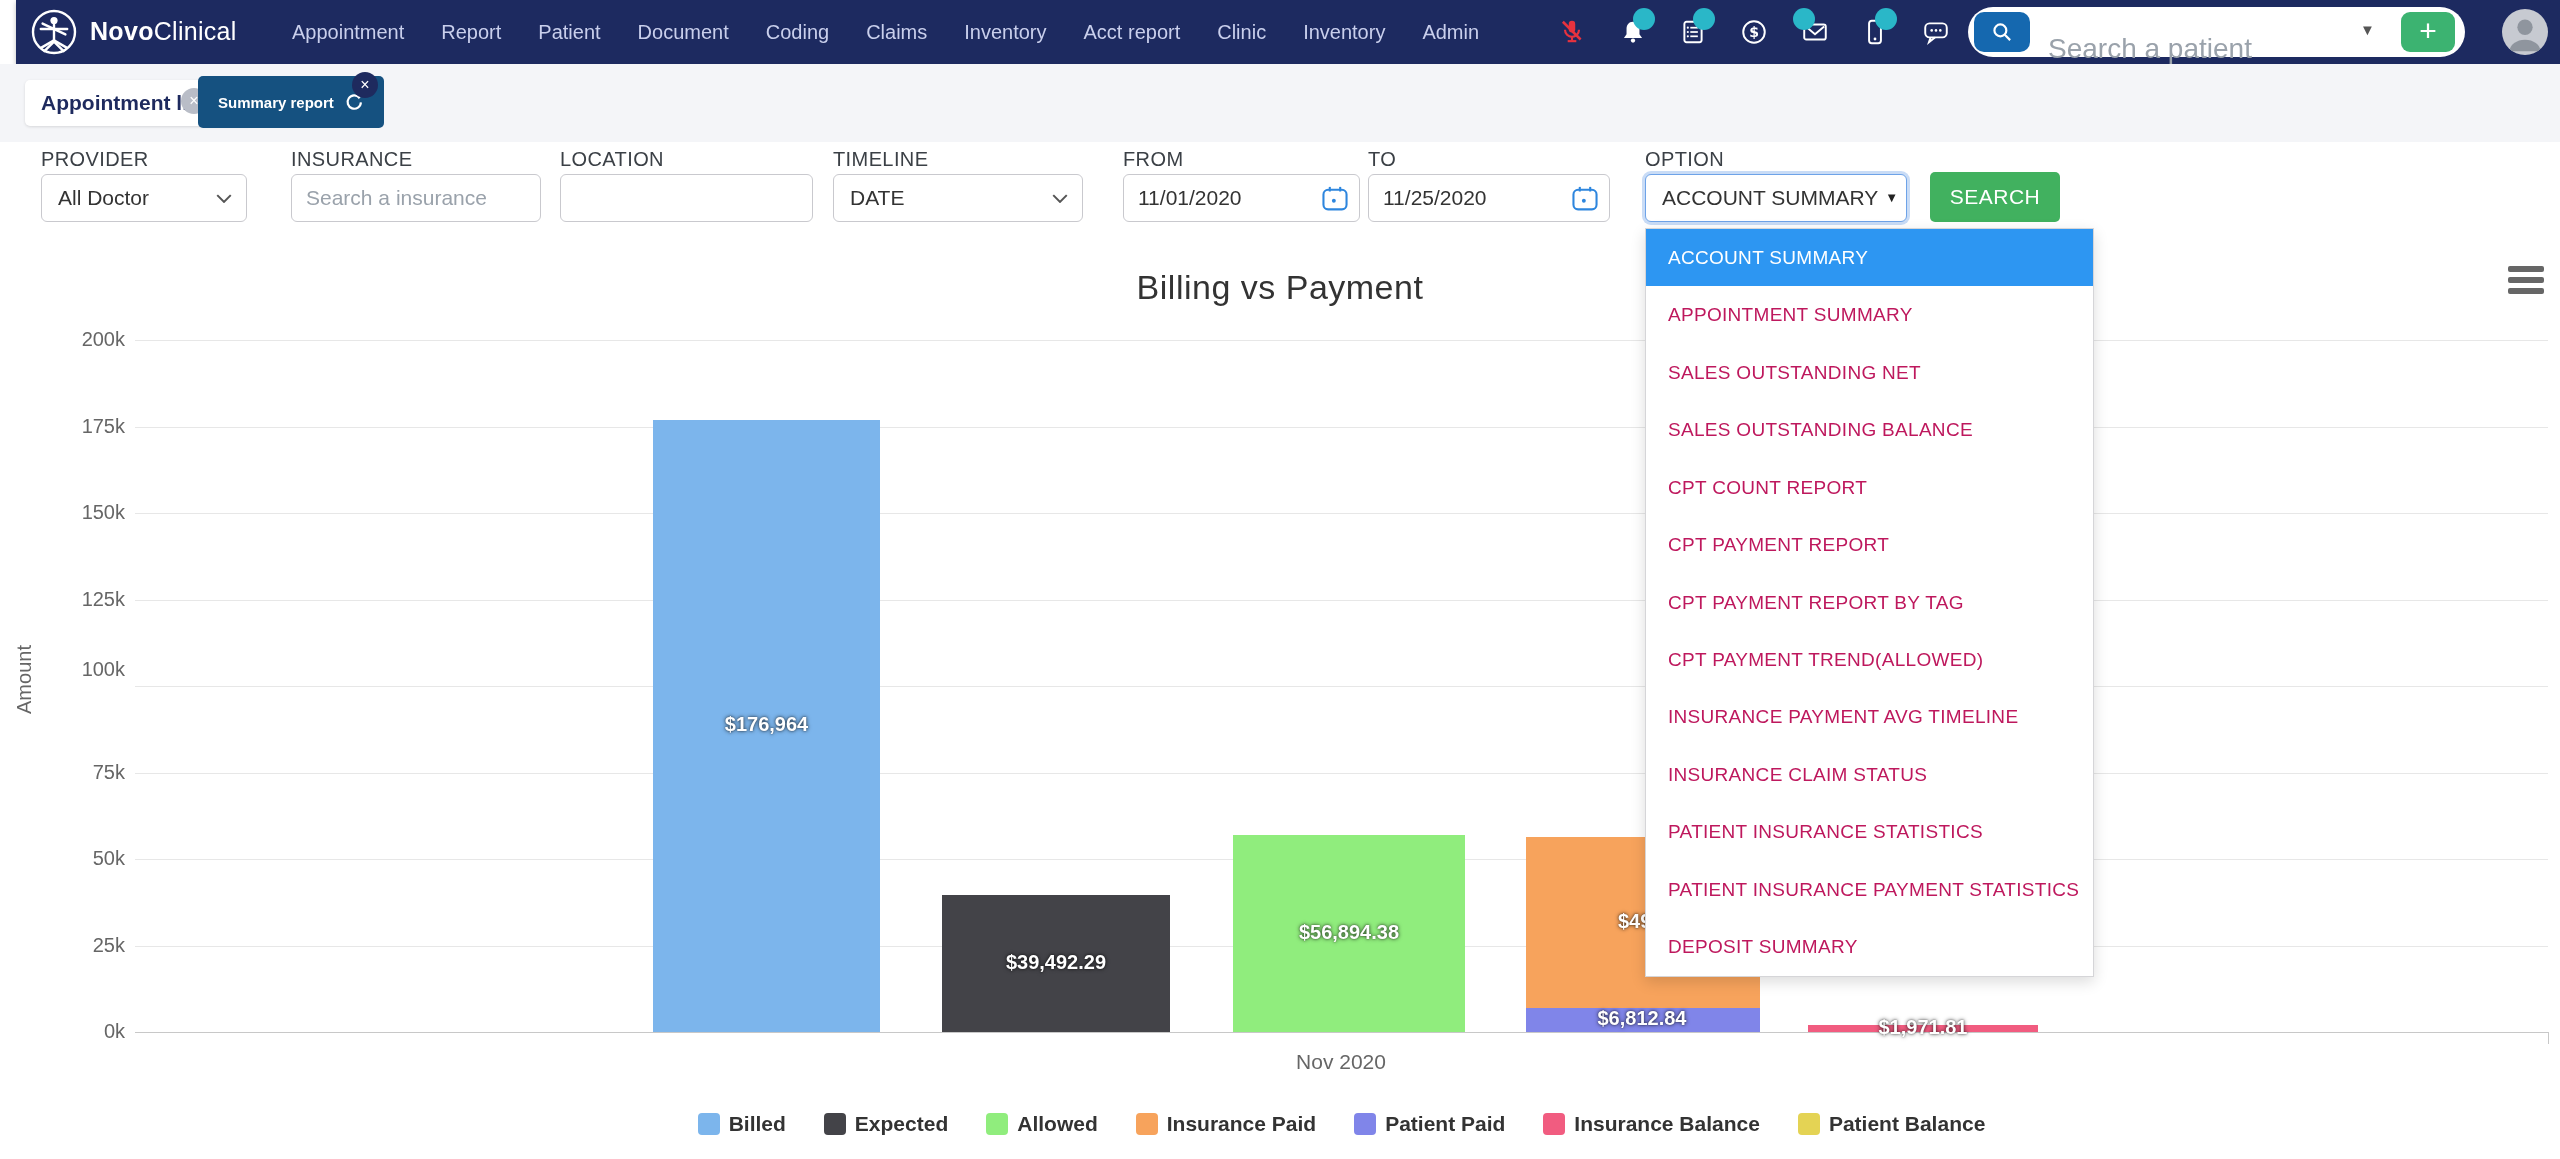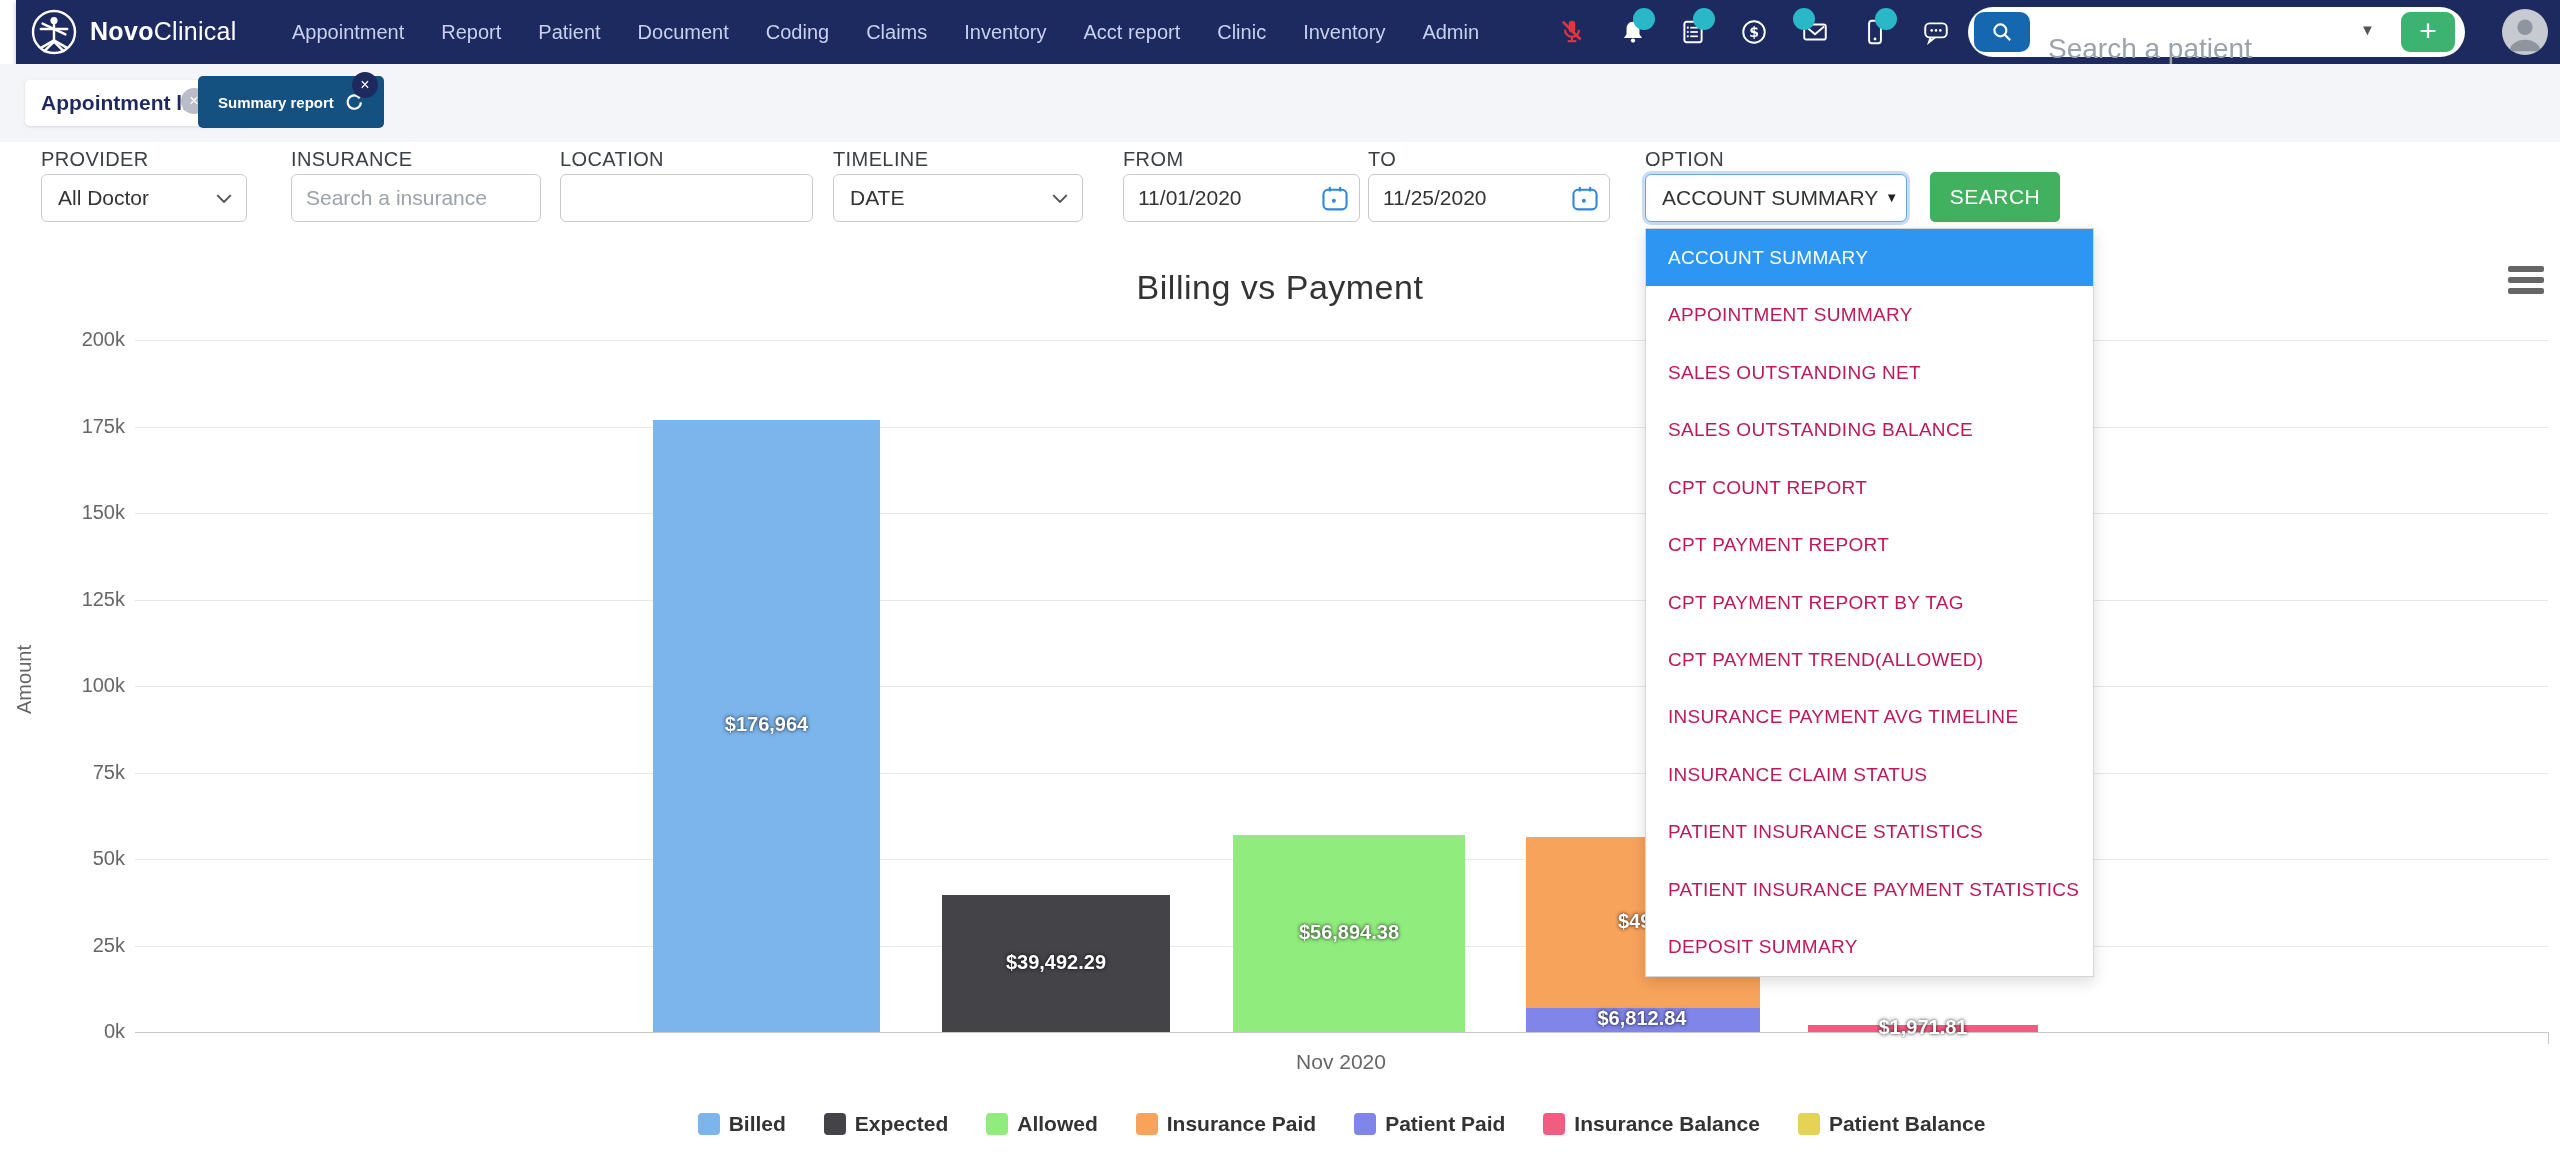--- a/index.html
+++ b/index.html
@@ -286,21 +286,21 @@
     <div id="plot">
         <div class="gridline" style="top: 102px;"></div>
         <div class="ytick" style="top: 90px;">200k</div>
         <div class="gridline" style="top: 188.5px;"></div>
         <div class="ytick" style="top: 176.5px;">175k</div>
         <div class="gridline" style="top: 275px;"></div>
         <div class="ytick" style="top: 263px;">150k</div>
         <div class="gridline" style="top: 361.5px;"></div>
         <div class="ytick" style="top: 349.5px;">125k</div>
         <div class="gridline" style="top: 448px;"></div>
-        <div class="ytick" style="top: 436px;">100k</div>
+        <div class="ytick" style="top: 420px;">100k</div>
         <div class="gridline" style="top: 534.5px;"></div>
         <div class="ytick" style="top: 522.5px;">75k</div>
         <div class="gridline" style="top: 621px;"></div>
         <div class="ytick" style="top: 609px;">50k</div>
         <div class="gridline" style="top: 707.5px;"></div>
         <div class="ytick" style="top: 695.5px;">25k</div>
         <div class="gridline axis" style="top: 794px;"></div>
         <div class="ytick" style="top: 782px;">0k</div>
         <div class="bar" style="left: 653px; width: 227px; top: 181.705px; height: 612.295px; background: rgb(124, 181, 236);"></div>
         <div class="bar-label" style="left: 653px; width: 227px; top: 474.852px;">$176,964</div>

